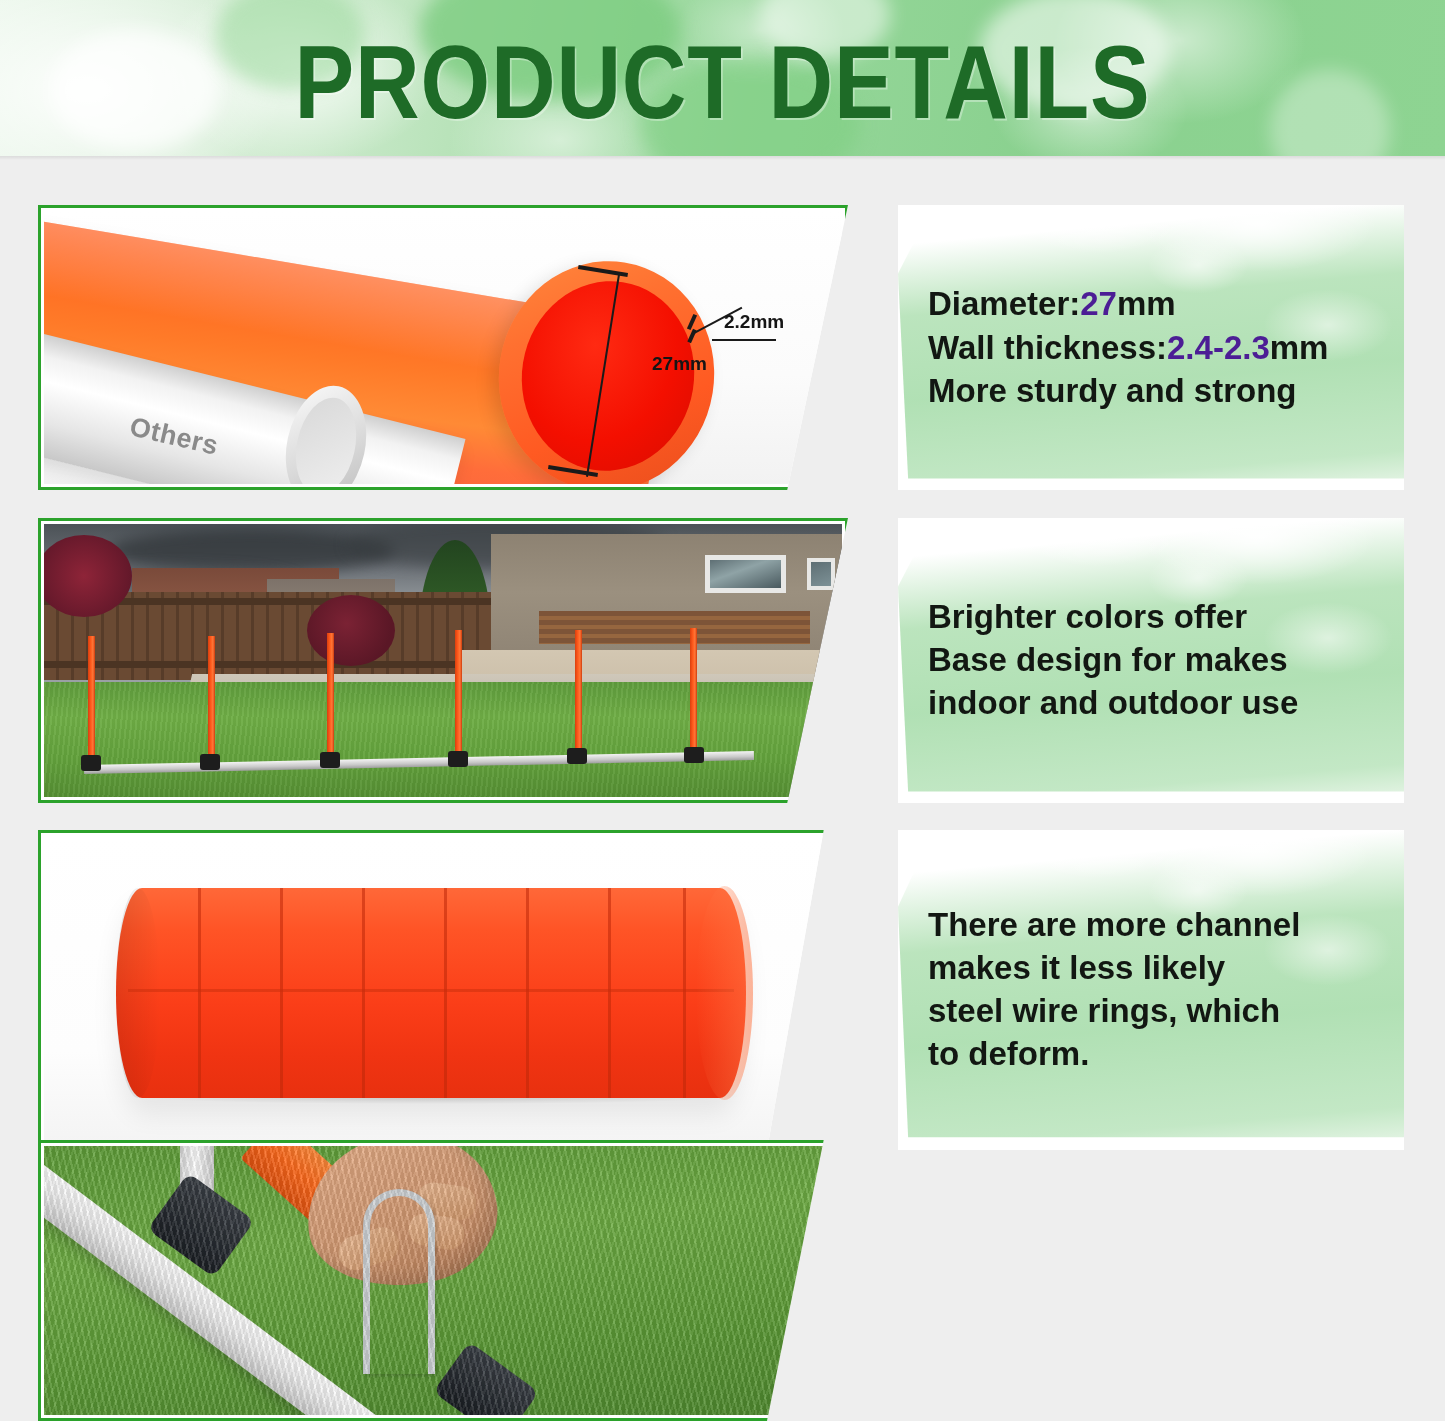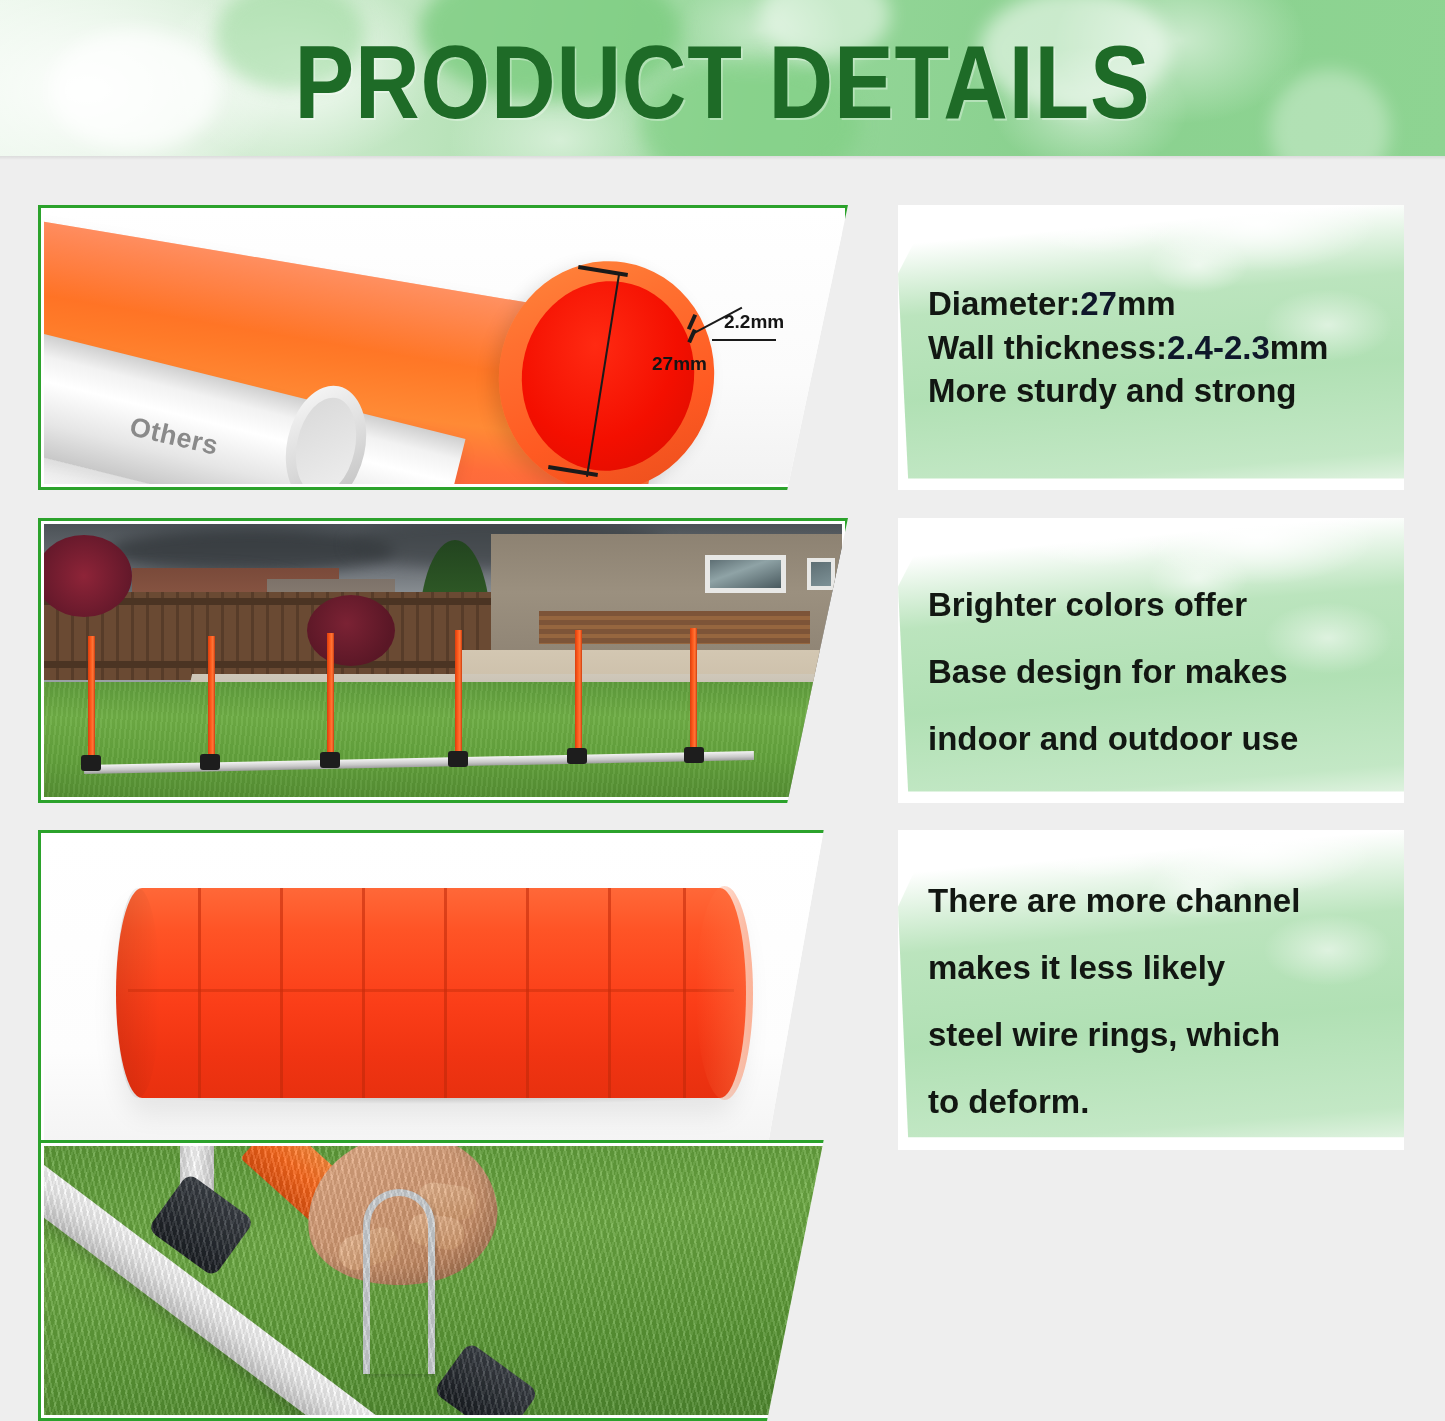--- a/index.html
+++ b/index.html
@@ -90,22 +90,22 @@
 
   .txt-body {
     position:absolute; left:30px; right:18px; top:0; height:100%;
     display:flex; flex-direction:column; justify-content:center;
     z-index:3;
   }
   .txt-line {
     font-size:33px; font-weight:bold; color:#121712;
     line-height:1.33; white-space:nowrap;
   }
-  .txt-line.tight { line-height:1.30;margin-top:24px; }
-  .hl { color:#0f172a; }
+  .txt-line.tight { line-height:1.30; }
+  .hl { color:#4c1d95; }
 
   
   .scene1 { position:absolute; inset:0; background:linear-gradient(180deg,#ffffff 0%,#fbfbfb 60%,#f2f2f2 100%); }
   .orange-pipe {
     position:absolute; left:-40px; top:4px; width:680px; height:215px;
     background:linear-gradient(178deg,#ff5b1a 0%,#ff6a22 18%,#ff7a28 42%,#ff8a35 62%,#ff6d3a 80%,#f9643e 100%);
     transform:rotate(9.5deg); transform-origin:0 0;
     border-radius:4px 0 0 4px;
     box-shadow:0 12px 22px rgba(0,0,0,.10);
   }

